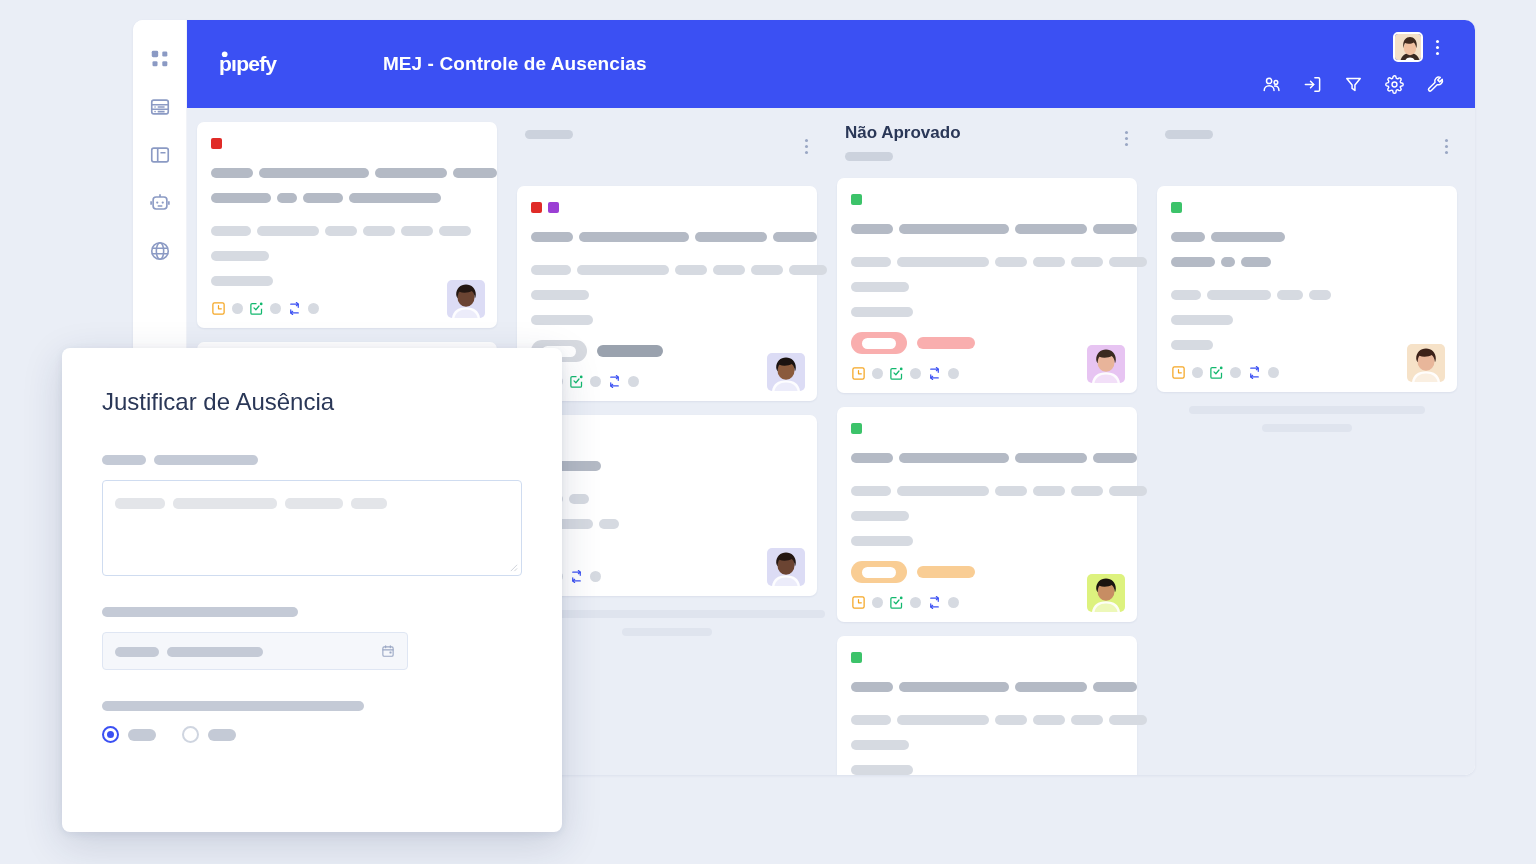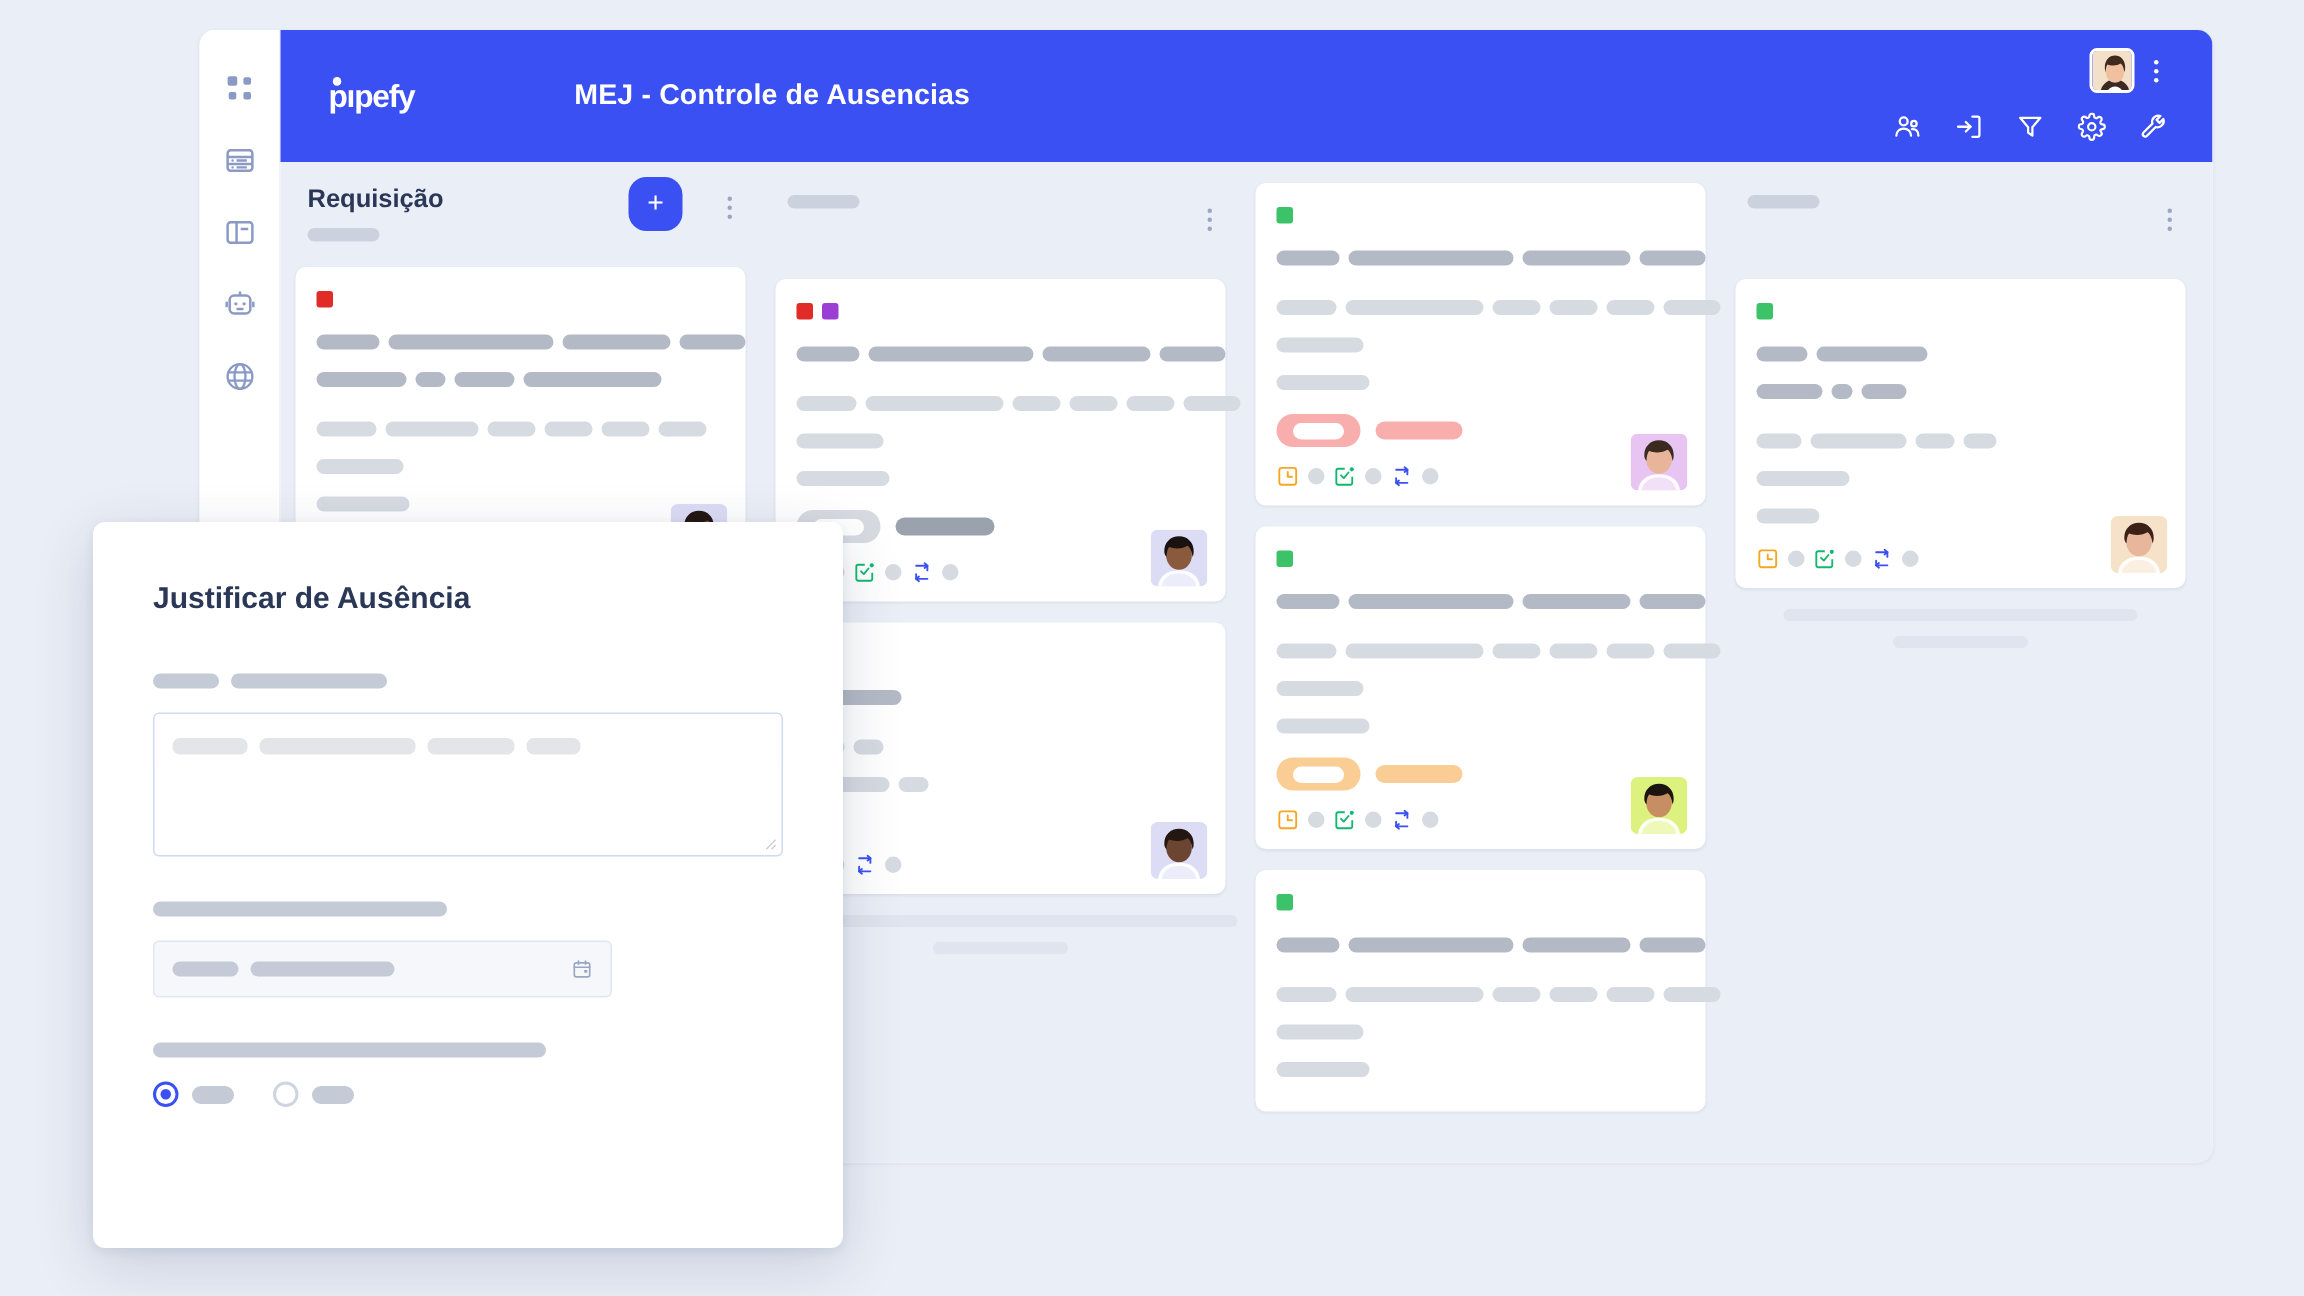--- a/index.html
+++ b/index.html
@@ -129,21 +129,21 @@
 
   
   #modal {
     position: absolute; left: 62px; top: 348px;
     width: 500px; height: 484px;
     background: #fff; border-radius: 8px;
     box-shadow: 0 12px 40px rgba(30,45,90,.16), 0 2px 8px rgba(30,45,90,.08);
     overflow: hidden; display: flex; flex-direction: column;
   }
   #modal-body { flex: 1; padding: 40px 40px 0 40px; }
-  #modal-title { font-size: 20px; font-weight: bold; color: #2a3757; margin-bottom: 34px; }
+  #modal-title { font-size: 24px; font-weight: normal; color: #2a3757; margin-bottom: 34px; }
   .field-label { margin-bottom: 12px; white-space: nowrap; }
   .field-label .bar { background: #c4cad6; }
   .field-label .bar + .bar { margin-left: 8px; }
   #justify-textarea {
     width: 420px; height: 96px; border: 1px solid #cfdcf0; border-radius: 4px;
     background: #fff; position: relative; padding: 13px 12px; cursor: text;
   }
   #justify-textarea .bar { background: #e3e5e9; height: 11px; }
   #justify-textarea .bar + .bar { margin-left: 8px; }
   .resize-grip { position:absolute; right:3px; bottom:3px; width:9px; height:9px; opacity:.45; }
@@ -289,34 +289,20 @@
             <svg viewBox="0 0 24 24" fill="none" stroke="currentColor" stroke-width="1.9" stroke-linecap="round" stroke-linejoin="round">
                 <path d="M20.5 5.5l-3.2 3.2-2.5-2.5 3.2-3.2a5.2 5.2 0 0 0-6.7 6.4L3.6 17.1a2 2 0 0 0 2.8 2.8l7.7-7.7a5.2 5.2 0 0 0 6.4-6.7z"></path>
               </svg>
           </span>
         </div>
       </div>
     </header>
 
     <section id="board">
         <div class="column">
-          <div class="col-head">
-      <div class="col-title">Requisição</div>
-      <div class="col-sub"></div>
-      <button id="add-card-button">
-              <span>+</span>
-            </button>
-      <div class="col-kebab">
-              <span class="kebab dark">
-                <i></i>
-                <i></i>
-                <i></i>
-              </span>
-            </div>
-    </div>
           <div class="card">
         <div class="tags">
               <span class="tag" style="background:#e02b27"></span>
             </div>
             <div class="line"><span class="bar " style="width:42px"></span><span class="bar " style="width:110px"></span><span class="bar " style="width:72px"></span><span class="bar " style="width:44px"></span></div>
             <div class="line"><span class="bar " style="width:60px"></span><span class="bar " style="width:20px"></span><span class="bar " style="width:40px"></span><span class="bar " style="width:92px"></span></div>
             <div class="gap"></div>
             <div class="line"><span class="bar light" style="width:40px"></span><span class="bar light" style="width:62px"></span><span class="bar light" style="width:32px"></span><span class="bar light" style="width:32px"></span><span class="bar light" style="width:32px"></span><span class="bar light" style="width:32px"></span></div>
             <div class="line"><span class="bar light" style="width:58px"></span></div>
             <div class="line"><span class="bar light" style="width:62px"></span></div>
@@ -465,20 +451,32 @@
       <path d="M5 38c.8-7 6-10.8 14-10.8S32.2 31 33 38z" fill="#ffffff" opacity="0.92"></path>
       <path d="M7.5 38c.9-5.6 5.6-8.6 11.5-8.6S29.6 32.4 30.5 38z" fill="#dcdcf5" opacity="0.5"></path>
     </svg></div>
       </div>
           <div class="ghost-stack">
             <div class="ghost-bar" style="width:300px"></div>
             <div class="ghost-bar" style="width:90px"></div>
           </div>
         </div>
         <div class="column">
+          <div class="col-head">
+      <div class="col-title">Não Aprovado</div>
+      <div class="col-sub"></div>
+
+      <div class="col-kebab">
+              <span class="kebab dark">
+                <i></i>
+                <i></i>
+                <i></i>
+              </span>
+            </div>
+    </div>
           <div class="card">
         <div class="tags">
               <span class="tag" style="background:#3cc36a"></span>
             </div>
             <div class="line"><span class="bar " style="width:42px"></span><span class="bar " style="width:110px"></span><span class="bar " style="width:72px"></span><span class="bar " style="width:44px"></span></div>
             <div class="gap"></div>
             <div class="line"><span class="bar light" style="width:40px"></span><span class="bar light" style="width:92px"></span><span class="bar light" style="width:32px"></span><span class="bar light" style="width:32px"></span><span class="bar light" style="width:32px"></span><span class="bar light" style="width:38px"></span></div>
             <div class="line"><span class="bar light" style="width:58px"></span></div>
             <div class="line"><span class="bar light" style="width:62px"></span></div>
             <div class="pill-row">

